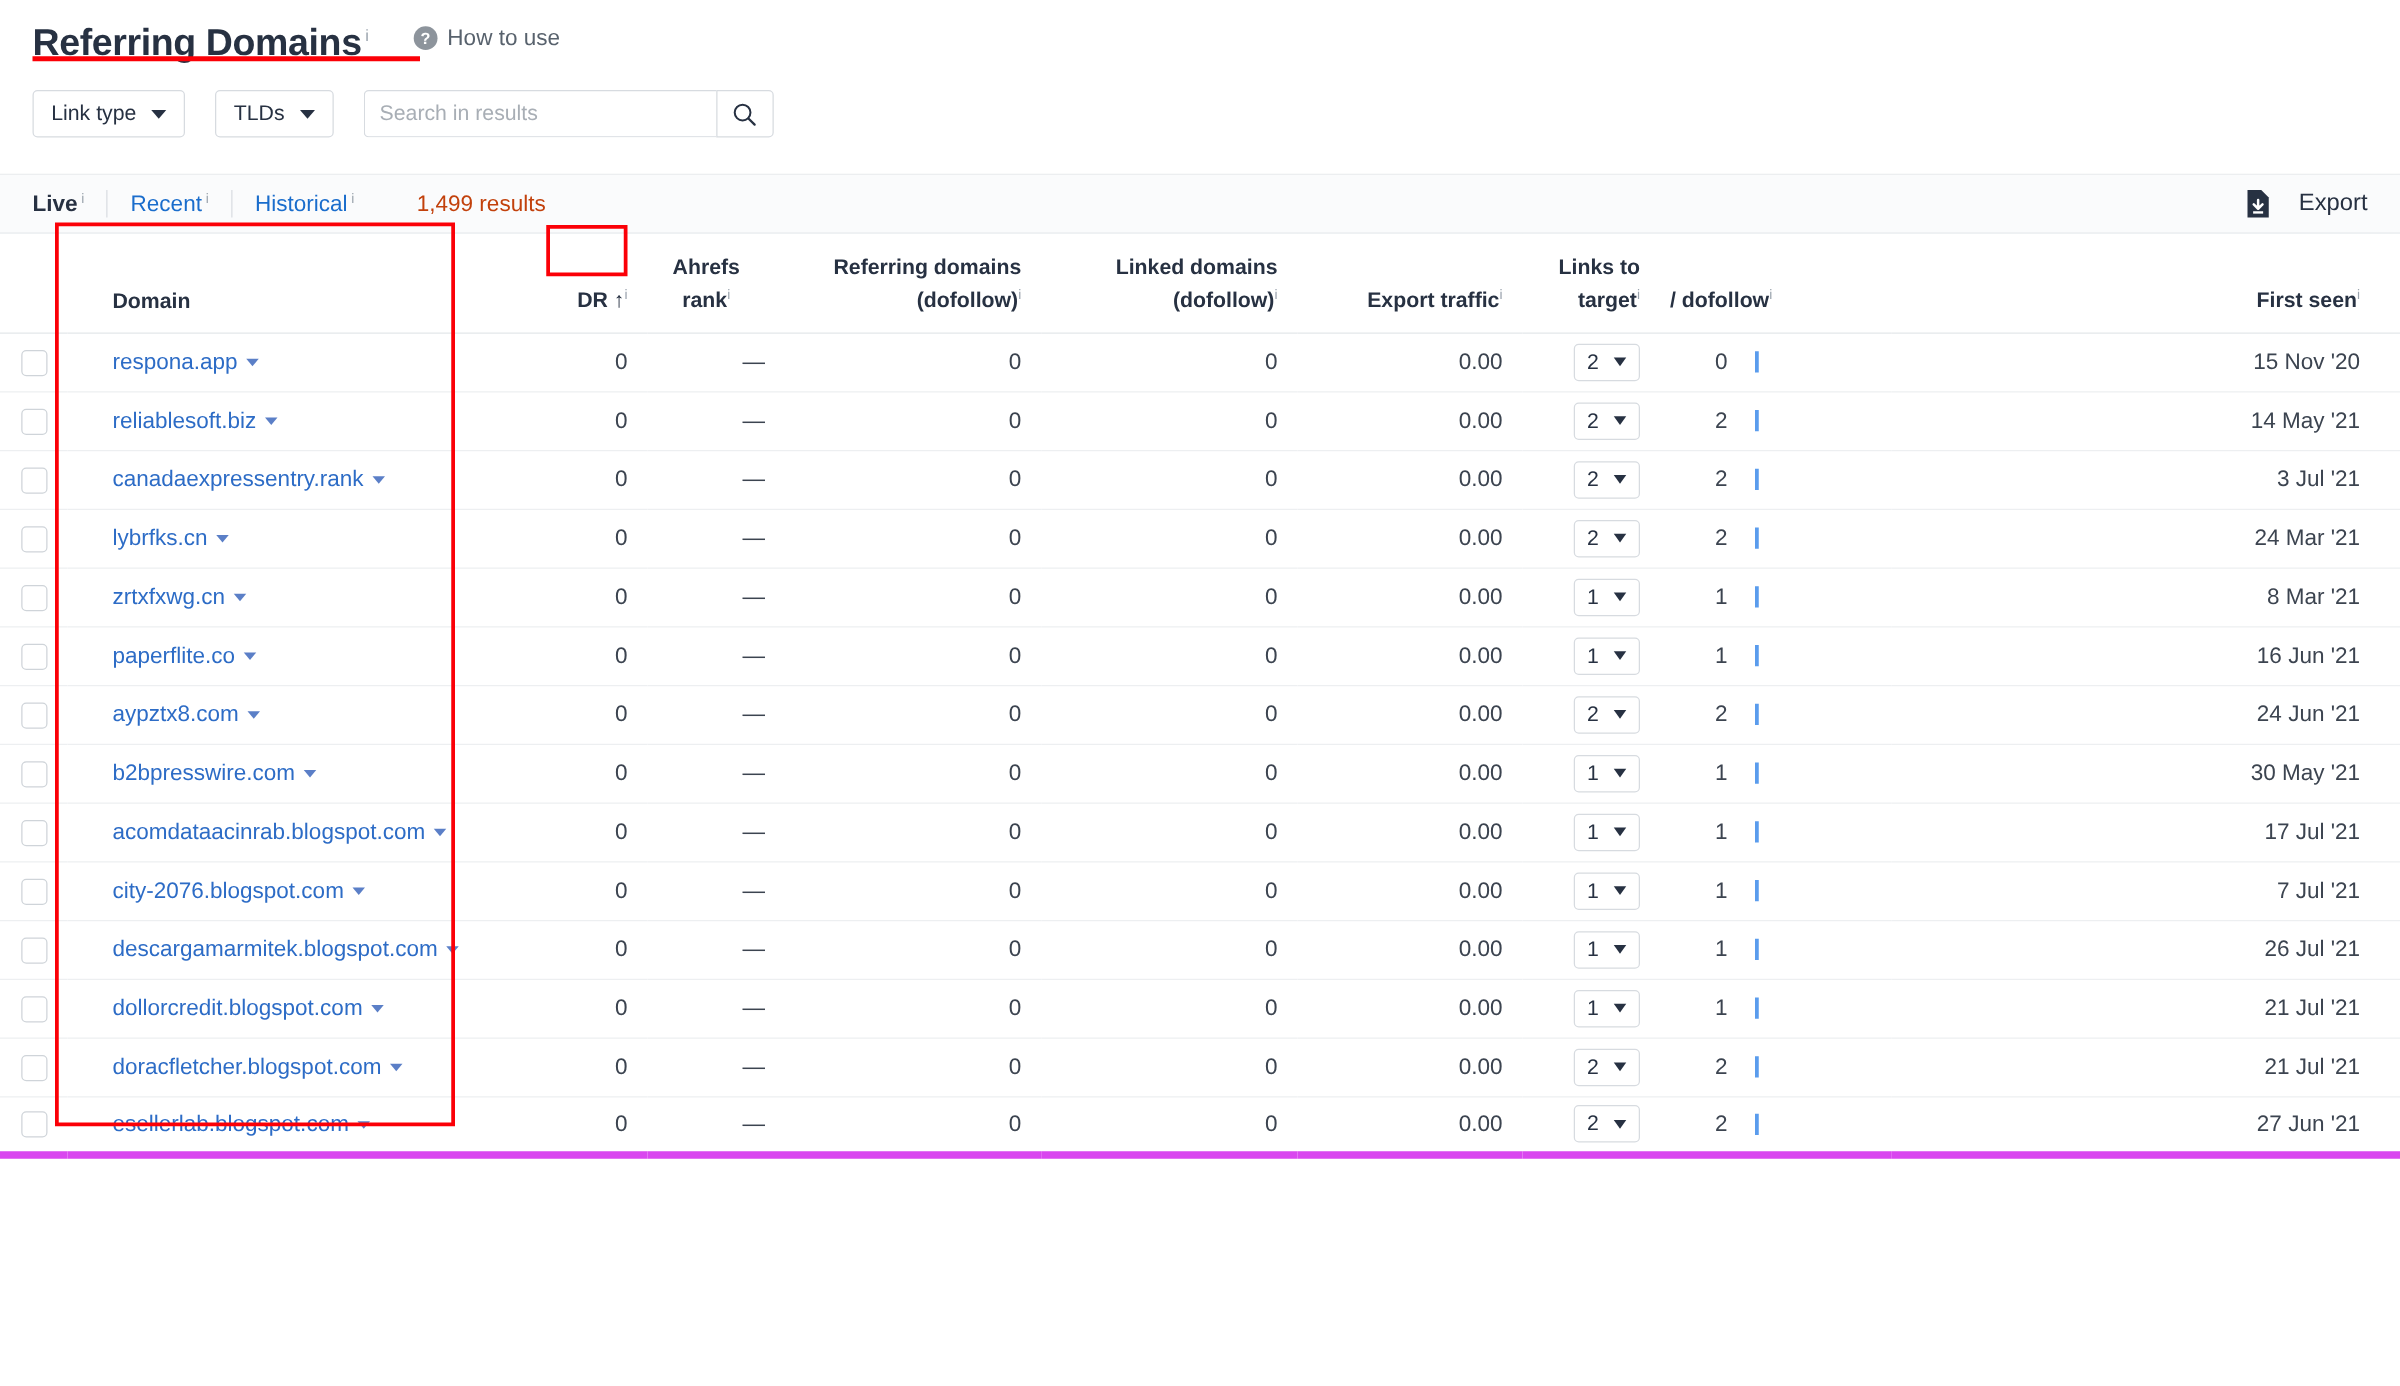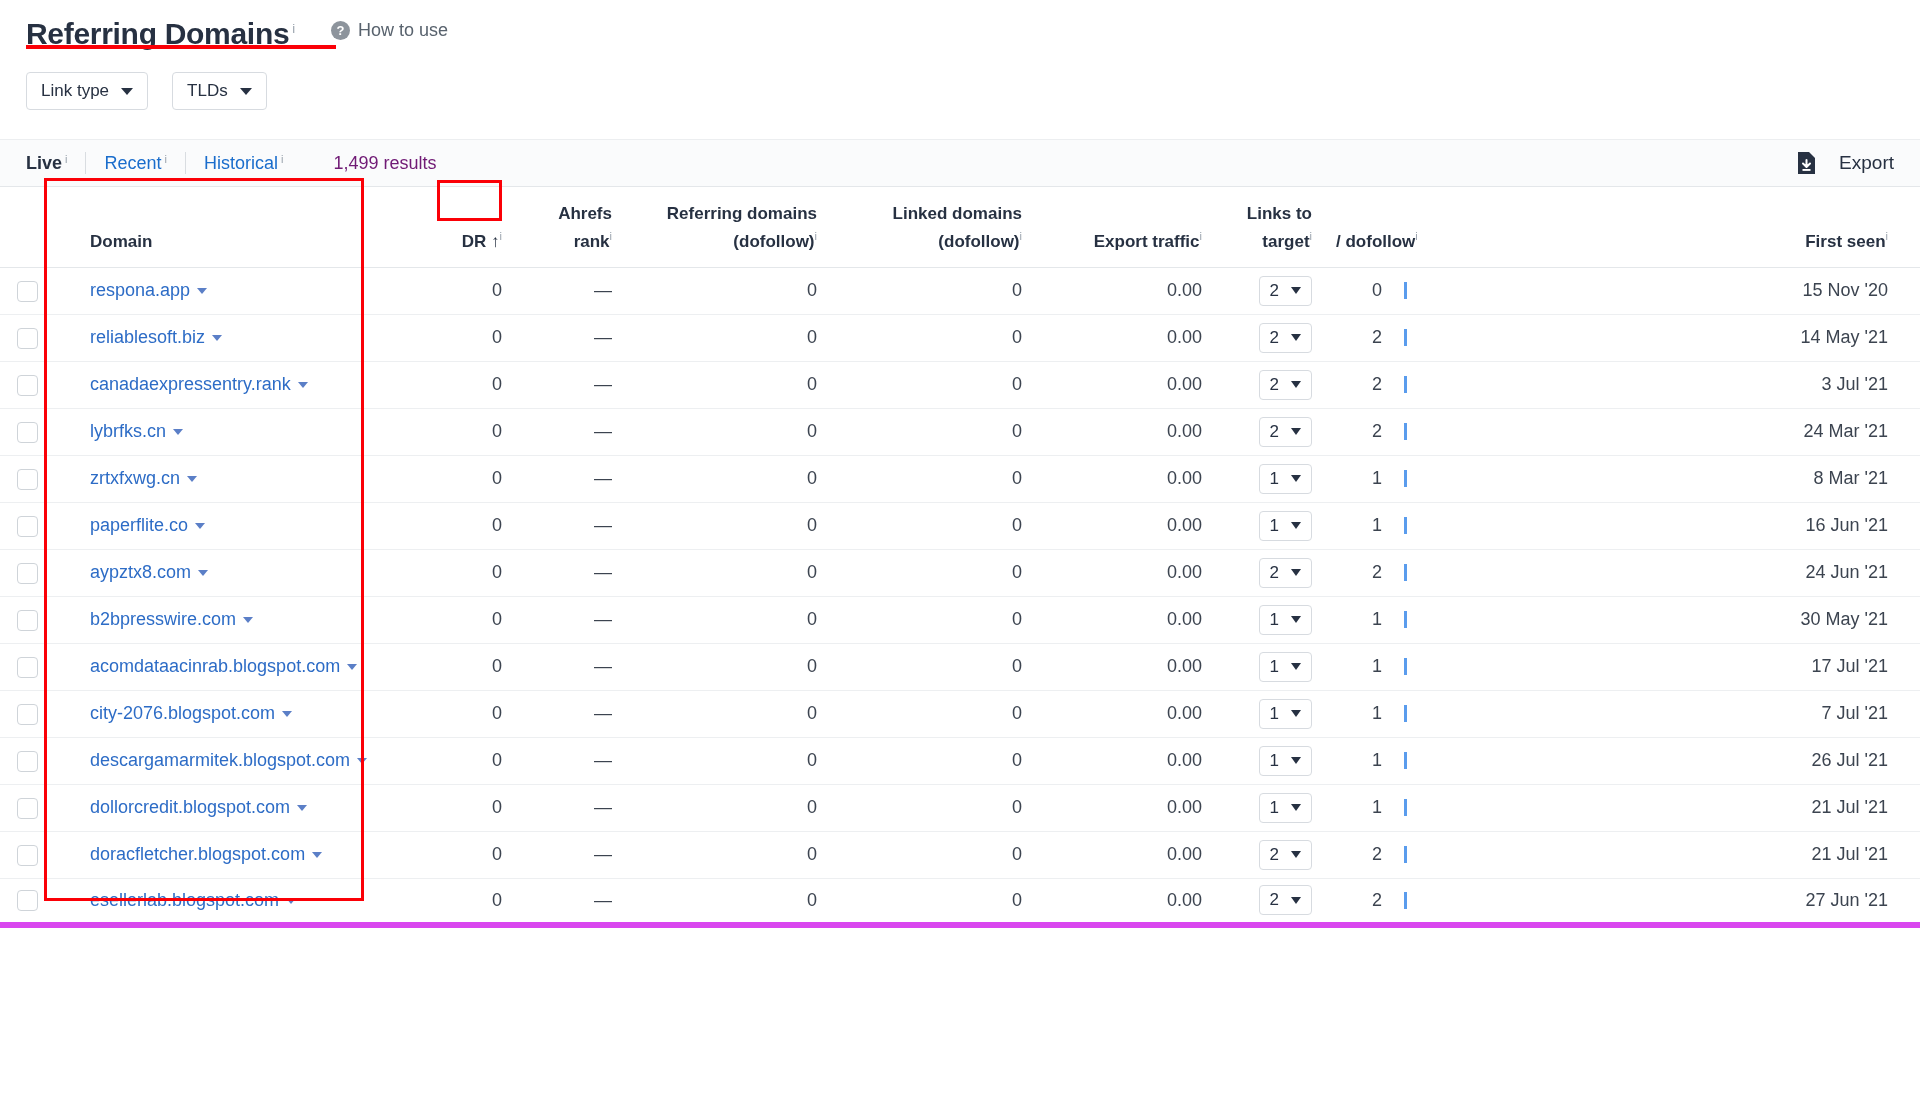--- a/index.html
+++ b/index.html
@@ -75,38 +75,38 @@
     display: flex; align-items: center; padding: 0 26px;
   }
   .tab {
     font-size: 18px; color: #1a6dcc; cursor: pointer; padding: 0 18px;
     display: inline-flex; align-items: flex-start;
   }
   .tab:first-child { padding-left: 0; }
   .tab.active { color: #273142; font-weight: bold; cursor: default; }
   .tab .sup-i { font-size: 11px; color: #9aa3ad; margin-left: 3px; font-weight: normal; }
   .tab-sep { width: 1px; height: 22px; background: #d9dde1; }
-  .results-count { font-size: 18px; color: #701a75; margin-left: 32px; }
+  .results-count { font-size: 18px; color: #c2410c; margin-left: 32px; }
   .export {
     margin-left: auto; display: flex; align-items: center; gap: 22px;
     font-size: 19px; color: #273142; cursor: pointer;
   }
 
   
   table { width: 100%; border-collapse: collapse; table-layout: fixed; }
   thead th {
     font-size: 17px; font-weight: bold; color: #273142;
     vertical-align: bottom; padding: 16px 0 14px 0;
     border-bottom: 1px solid #e4e7ea; background: #fff; line-height: 22px;
   }
   thead th .sup-i { font-size: 11px; color: #9aa3ad; font-weight: normal; vertical-align: super; }
   .th-check { width: 54px; }
   .th-domain { width: 374px; text-align: left; padding-left: 36px !important; }
   .th-dr { width: 90px; text-align: right; padding-right: 16px !important; }
-  .th-ahrefs { width: 110px; text-align: right; padding-right: 16px !important; }
+  .th-ahrefs { width: 110px; padding-right: 16px !important; }
   .th-refdom { width: 205px; text-align: right; padding-right: 16px !important; }
   .th-linkdom { width: 205px; text-align: right; padding-right: 16px !important; }
   .th-organic { width: 180px; text-align: right; padding-right: 16px !important; }
   .th-links { width: 110px; text-align: right; padding-right: 16px !important; }
   .th-dofollow { width: 185px; text-align: left; padding-left: 8px !important; }
   .th-first { text-align: right; padding-right: 32px !important; }
 
   tbody td {
     font-size: 18px; color: #3c4450; border-bottom: 1px solid #edeff1;
     height: 47px; padding: 0;
@@ -172,20 +172,29 @@
   <div class="title-underline"></div>
 
   <div class="filter-bar">
     <div class="pill">
       <span>Link type</span>
       <span class="caret"></span>
     </div>
     <div class="pill">
       <span>TLDs</span>
       <span class="caret"></span>
+    </div>
+    <div class="search-group">
+      <input class="search-input" type="text" placeholder="Search in results" style="">
+      <div class="search-btn">
+        <svg width="21" height="21" viewBox="0 0 22 22">
+          <circle cx="9.5" cy="9.5" r="6.6" fill="none" stroke="#273142" stroke-width="1.7"></circle>
+          <line x1="14.4" y1="14.4" x2="19.6" y2="19.6" stroke="#273142" stroke-width="1.9" stroke-linecap="round"></line>
+        </svg>
+      </div>
     </div>
   </div>
 
   <div class="toolbar">
     <div class="tab active">
       <span>Live</span>
         <span class="sup-i">i</span>
     </div>
     <div class="tab-sep"></div>
     <div class="tab">

